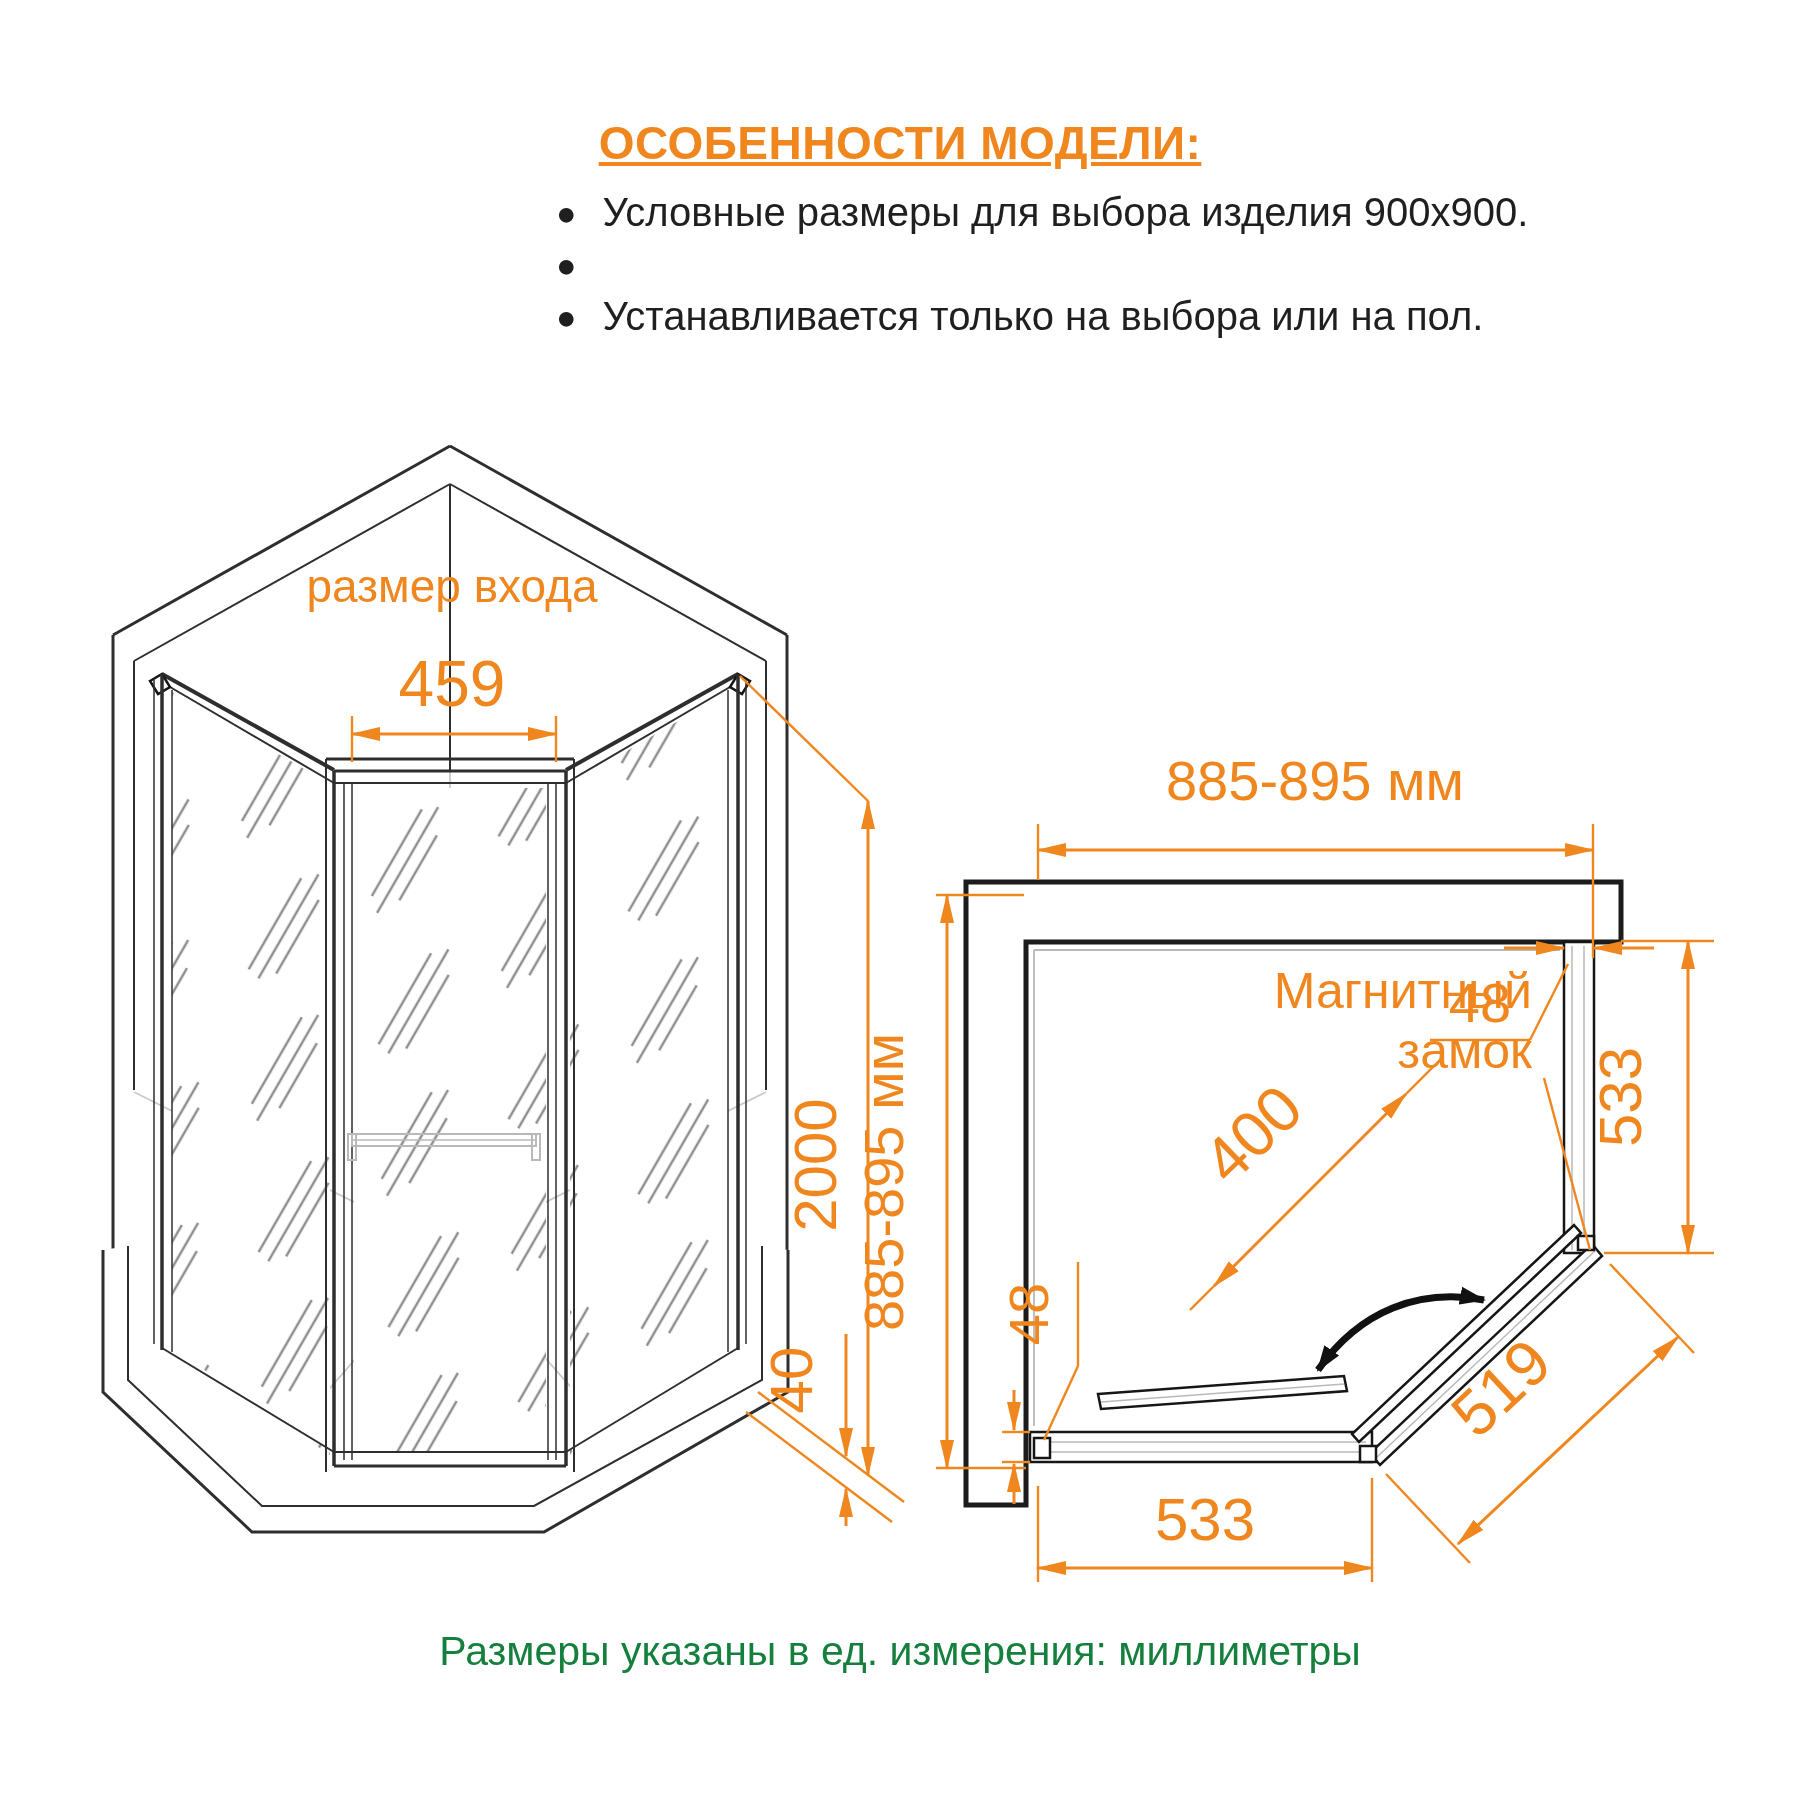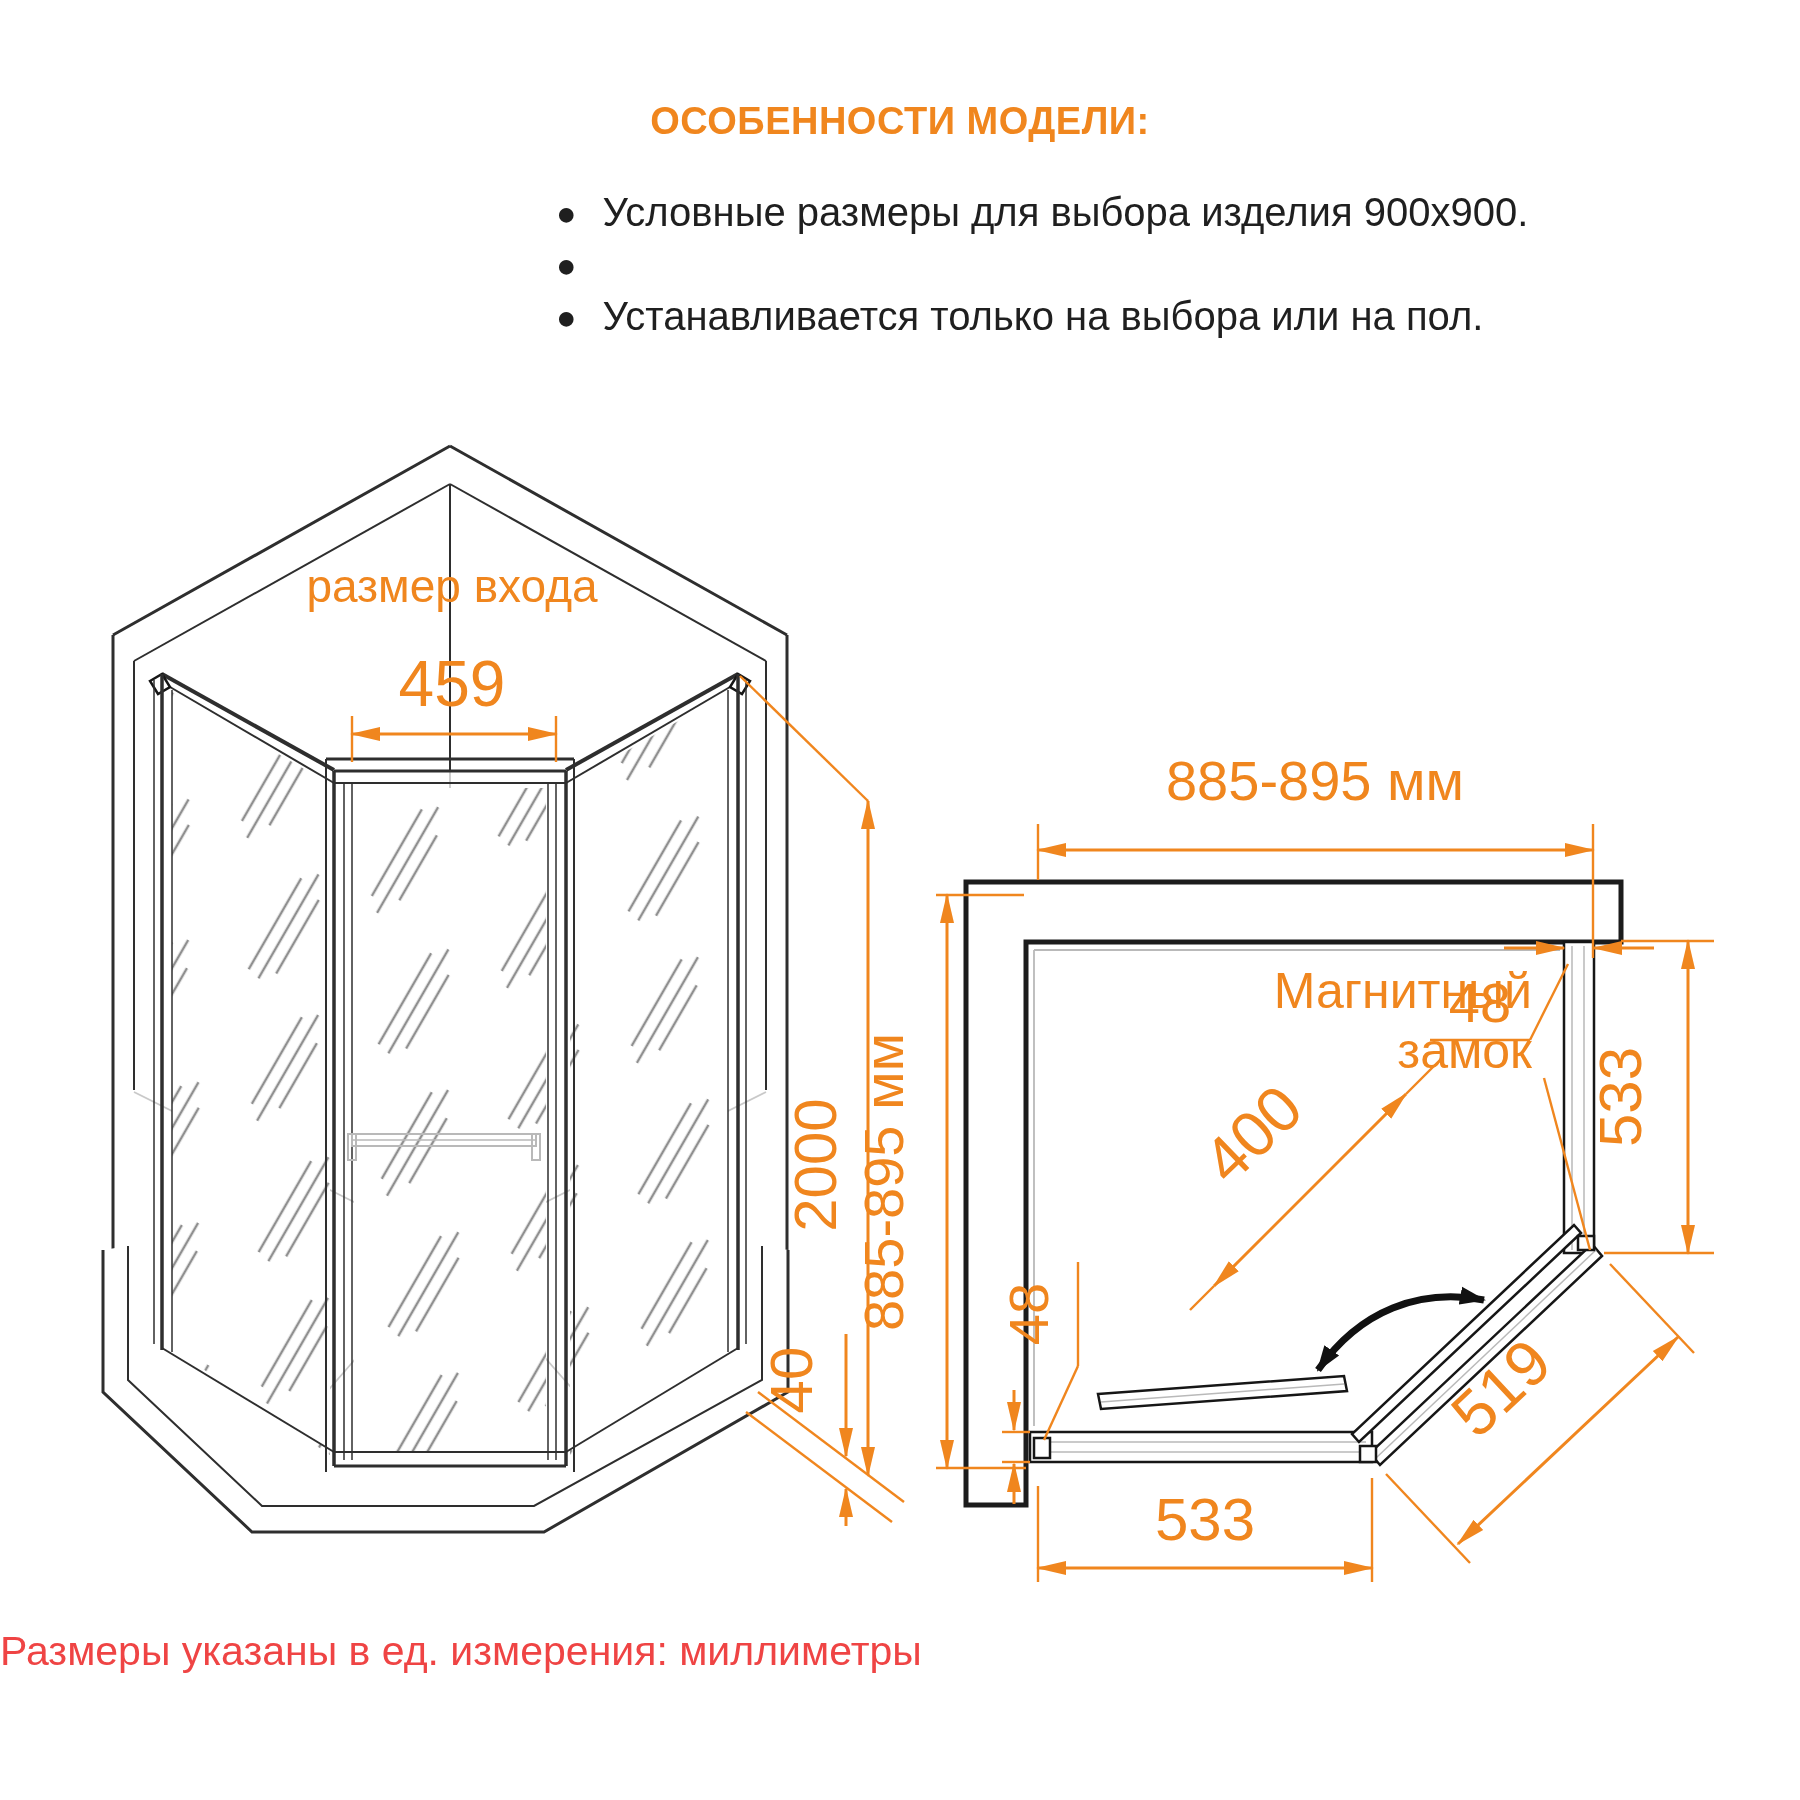--- a/index.html
+++ b/index.html
@@ -8,32 +8,32 @@
     --line:#2E2E2E;
     --hatch:#8F8F8F;
     --muted:#C9C9C9;
   }
   html,body{margin:0;padding:0;background:#ffffff;}
   .canvas{
     position:relative;width:1800px;height:1800px;background:#ffffff;overflow:hidden;
     font-family:"Liberation Sans", sans-serif;
   }
   .title{
-    position:absolute;left:0;right:0;top:100px;text-align:center;
-    color:var(--accent);font-size:38px;font-weight:800;letter-spacing:.5px;
+    position:absolute;left:0;right:0;top:116px;text-align:center;
+    color:var(--accent);font-size:46px;font-weight:800;letter-spacing:.5px;text-decoration:underline;
   }
   .bullets{
     position:absolute;left:556px;top:186px;margin:0;padding:0;list-style:none;
     color:var(--ink);font-size:40px;line-height:52px;
   }
   .bullets li{display:flex;align-items:flex-start;gap:26px;}
   .bullets .dot{flex:0 0 auto;font-size:34px;line-height:52px;transform:translateY(1px);}
   .caption{
-    position:absolute;left:0;right:0;top:1628px;
-    color:#ef4444;font-size:41px;
+    position:absolute;left:0;right:0;top:1628px;text-align:center;
+    color:#15803d;font-size:41px;
   }
   svg{position:absolute;left:0;top:0;}
   .bk{stroke:var(--line);fill:none;}
   .bk-thick{stroke:#1C1C1C;stroke-width:5;fill:#ffffff;}
   .pnl{stroke:#161616;stroke-width:2.5;fill:#ffffff;}
   .gray{stroke:#B9B9B9;fill:none;}
   .faint{stroke:var(--muted);fill:none;}
   .dim{stroke:var(--accent);stroke-width:3;fill:none;}
   .dim-thin{stroke:var(--accent);stroke-width:2.4;fill:none;}
   .dim-label{fill:var(--accent);font-size:60px;}

